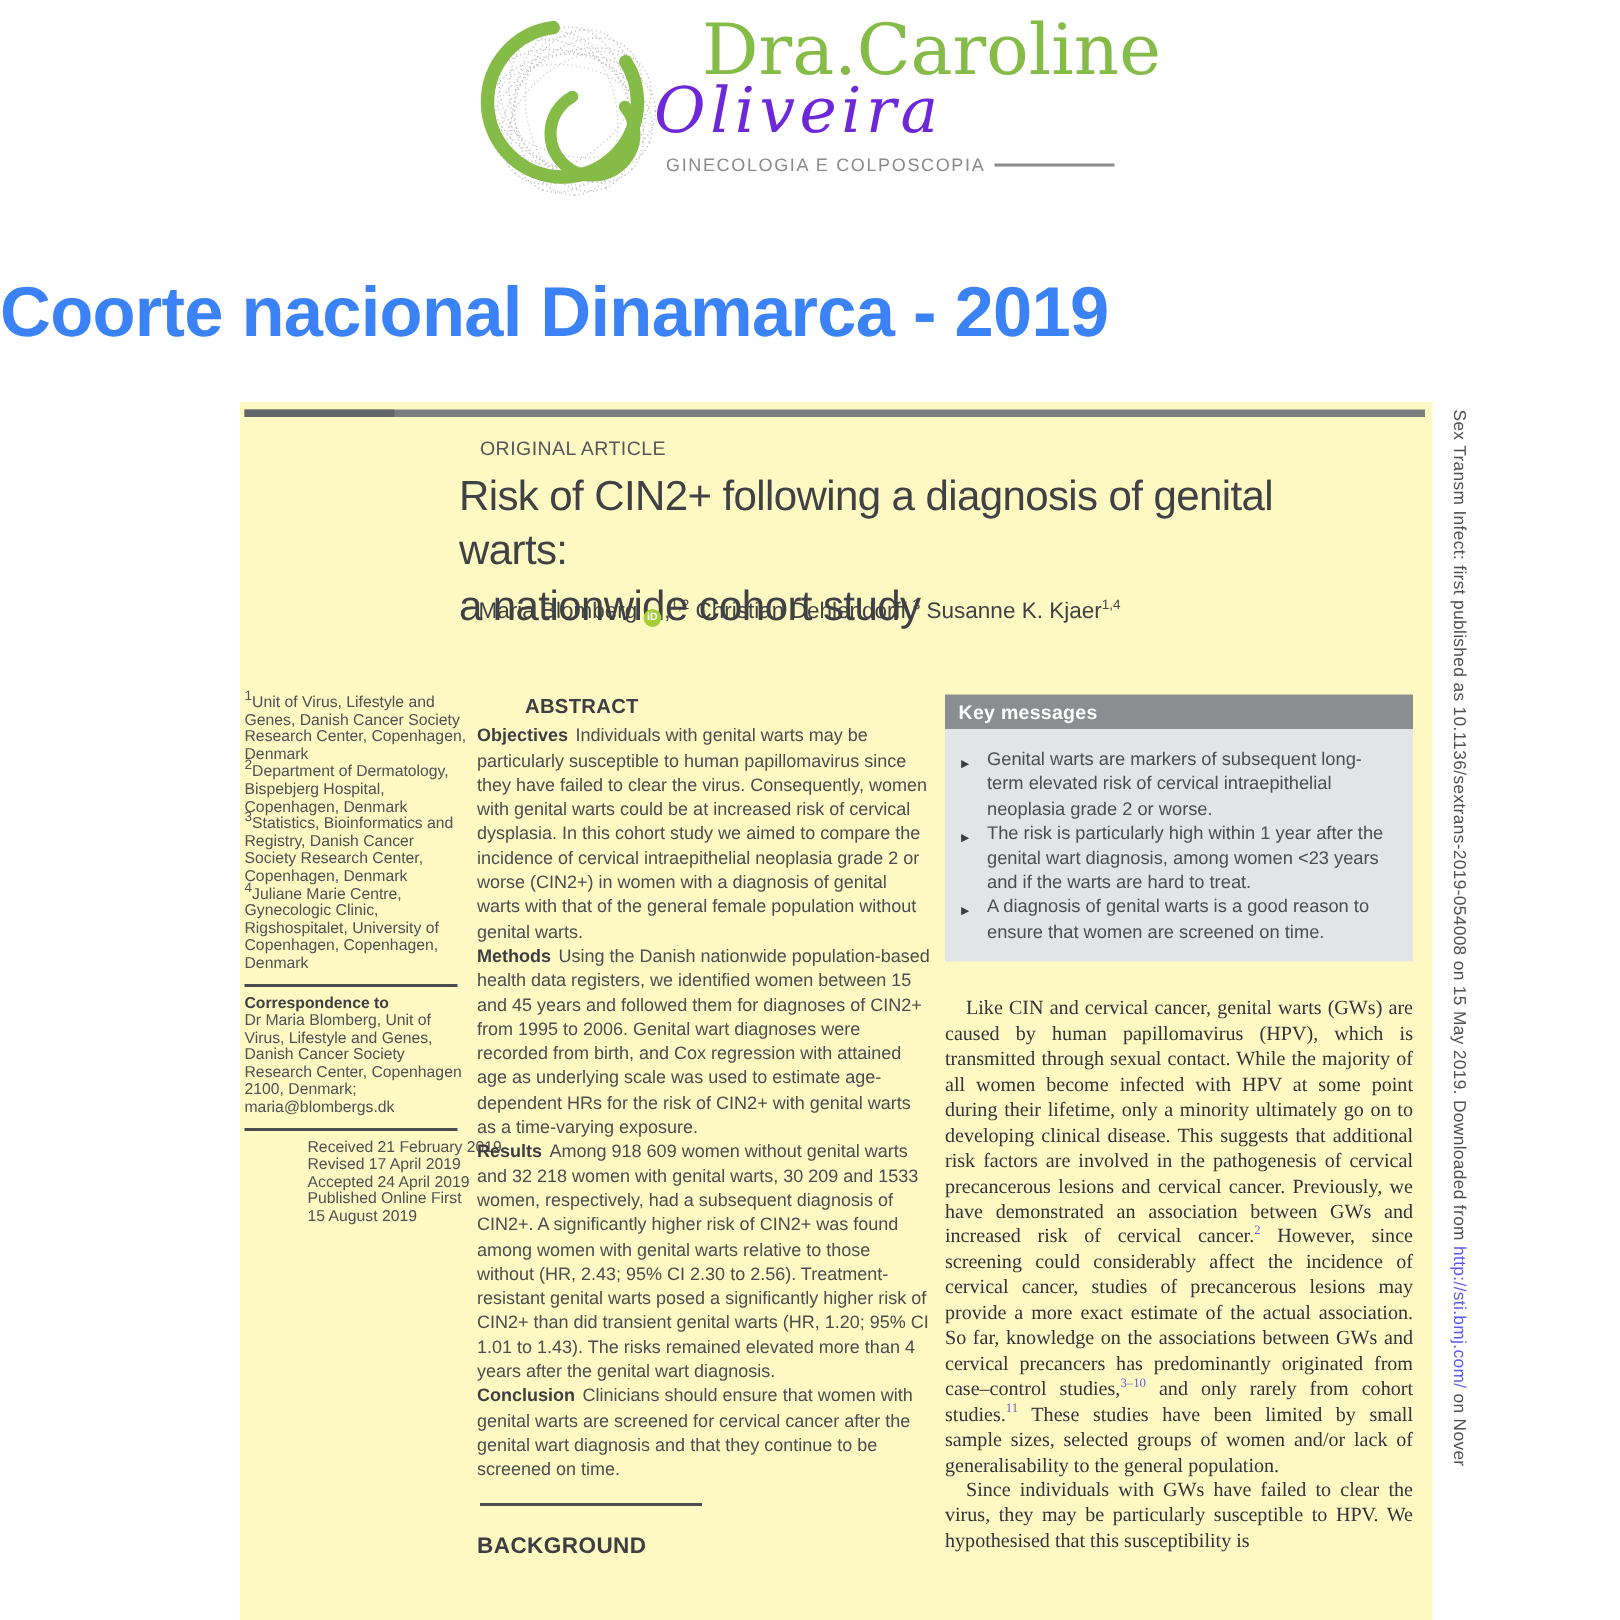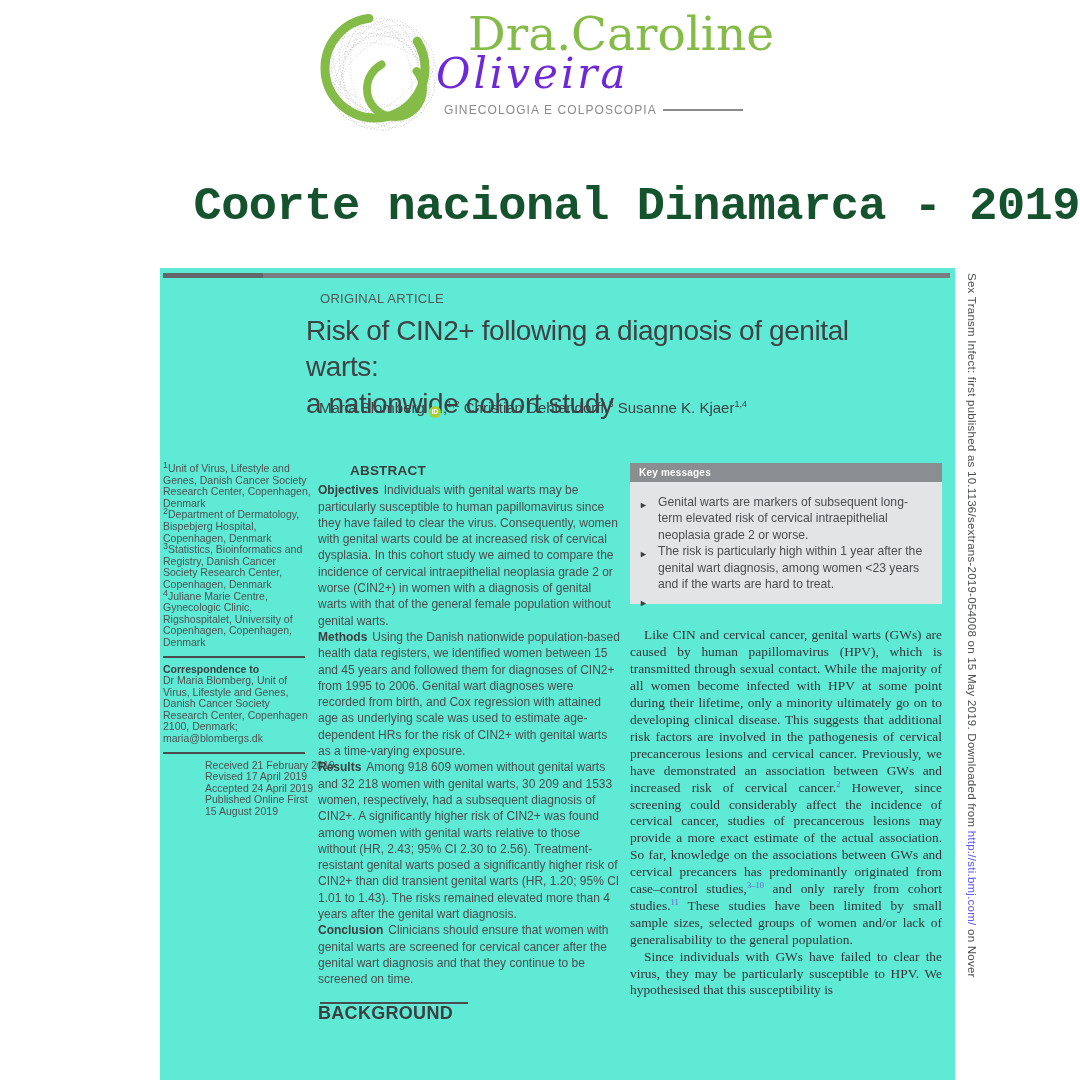--- a/index.html
+++ b/index.html
@@ -9,25 +9,25 @@
   
   .logo { position:absolute; left:316px; top:6px; width:460px; height:136px; }
   .logo-icon { position:absolute; left:0; top:2px; width:130px; height:128px; }
   .logo-text { position:absolute; left:118px; top:4px; width:340px; }
   .logo-name { font-family:"DejaVu Serif", serif; font-size:47px; font-weight:500; color:#85bb47; letter-spacing:0px; line-height:1;text-align:right; }
   .logo-script { font-family:"DejaVu Serif", serif; font-style:italic; font-weight:300; font-size:42px; color:#6d28d9; letter-spacing:3px; line-height:1; margin-top:-4px; margin-left:2px; }
   .logo-tagline { font-size:12px; letter-spacing:1.1px; color:#8a8a8a; margin-top:8px; margin-left:10px; white-space:nowrap; }
   .logo-tagline-rule { display:inline-block; width:80px; height:2px; background:#8a8a8a; vertical-align:middle; margin-left:6px; margin-bottom:2px; }
 
   
-  .banner { position:absolute; left:0; top:180px; width:1080px; text-align:right;
-            font-family:Liberation Mono, monospace; font-weight:bold; font-size:47px; color:#14532d; letter-spacing:-0.5px; }
+  .banner { position:absolute; left:0; top:180px; width:1080px; text-align:left;
+            font-family:Liberation Sans, sans-serif; font-weight:bold; font-size:47px; color:#3b82f6; letter-spacing:-0.5px; }
 
   
-  .page { position:absolute; left:160px; top:268px; width:795px; height:812px; overflow:hidden; background:#5eead4; }
+  .page { position:absolute; left:160px; top:268px; width:795px; height:812px; overflow:hidden; background:#fef9c3; }
   .page-topbar { position:absolute; left:3px; top:5px; width:787px; height:5px; background:#7b7e81; }
   .page-topbar-dark { position:absolute; left:0; top:0; width:100px; height:5px; background:#64676a; }
 
   .eyebrow { position:absolute; left:160px; top:23px; font-size:13px; color:#55575a; letter-spacing:0.3px; }
   .art-title { position:absolute; left:146px; top:45px; width:620px; font-size:28px; font-weight:400; color:#3f4145; letter-spacing:-0.4px; line-height:1.3; }
   .authors { position:absolute; left:159px; top:131px; font-size:15px; color:#3f4145; }
   .authors sup, .affil sup { font-size:9px; vertical-align:super; line-height:0; }
   .orcid { display:inline-block; width:12px; height:12px; border-radius:50%; background:#a6ce39; color:#fff; font-size:7px; font-weight:bold; text-align:center; line-height:12px; vertical-align:-1px; margin:0 2px 0 4px; }
 
   
@@ -35,26 +35,26 @@
   .affil { margin-bottom:0px; }
   .rule { border:none; border-top:2px solid #4a4c4f; width:142px; margin:7px 0 6px 0; }
   .corr-label { font-weight:bold; color:#3c3e41; }
   .hist div { white-space:nowrap;margin-left:42px; }
 
   
   .col-mid { position:absolute; left:158px; top:195px; width:302px; font-size:12px; line-height:16.3px; color:#4b4d50; }
   .abs-heading { font-weight:bold; font-size:13.5px; color:#3c3e41; letter-spacing:0.2px; margin-bottom:3px;margin-left:32px; }
   .abs-sec b { color:#3c3e41; margin-right:5px; }
   .abs-rule { border:none; border-top:2px solid #4a4c4f; width:148px; margin:14px 0 0 2px; }
-  .background-heading { font-weight:bold; font-size:18px; color:#3c3e41; letter-spacing:0.3px; margin-top:1px; }
+  .background-heading { font-weight:bold; font-size:15px; color:#3c3e41; letter-spacing:0.3px; margin-top:19px; }
 
   
   .col-right { position:absolute; left:470px; top:195px; width:312px; }
   .km-box { width:312px; }
-  .km-head { background:#8b8e90; color:#ffffff; font-weight:bold; font-size:10px; padding:4px 0 4px 9px; letter-spacing:0.2px; }
+  .km-head { background:#8b8e90; color:#ffffff; font-weight:bold; font-size:13px; padding:4px 0 4px 9px; letter-spacing:0.2px; }
   .km-body { background:#e3e4e5; padding:12px 14px 12px 9px; }
   .km-item { position:relative; padding-left:19px; font-size:12.2px; line-height:16.4px; color:#4b4d50; }
   .km-marker { position:absolute; left:0; top:3px; font-size:9px; color:#3c3e41; }
 
   .body-text { margin-top:23px; font-family:"Liberation Serif", serif; font-size:13.4px; line-height:16.9px; color:#33333b; text-align:justify; }
   .body-text p { text-indent:14px; }
   .ref-sup { color:#6a62cc; font-size:8.5px; vertical-align:super; line-height:0; }
 
   
   .vside { position:absolute; left:952px; top:273px; height:807px; width:26px; overflow:hidden;
@@ -138,21 +138,21 @@
     <hr class="abs-rule">
     <div class="background-heading">BACKGROUND</div>
   </div>
 
   <div class="col-right">
     <div class="km-box">
       <div class="km-head">Key messages</div>
       <div class="km-body">
         <div class="km-item"><span class="km-marker">►</span><span>Genital warts are markers of subsequent long-term elevated risk of cervical intraepithelial neoplasia grade 2 or worse.</span></div>
         <div class="km-item"><span class="km-marker">►</span><span>The risk is particularly high within 1 year after the genital wart diagnosis, among women &lt;23 years and if the warts are hard to treat.</span></div>
-        <div class="km-item"><span class="km-marker">►</span></div>
+        <div class="km-item"><span class="km-marker">►</span><span>A diagnosis of genital warts is a good reason to ensure that women are screened on time.</span></div>
       </div>
     </div>
     <div class="body-text">
       <p><span>Like CIN and cervical cancer, genital warts (GWs) are caused by human papillomavirus (HPV), which is transmitted through sexual contact. While the majority of all women become infected with HPV at some point during their lifetime, only a minority ultimately go on to developing clinical disease. This suggests that additional risk factors are involved in the pathogenesis of cervical precancerous lesions and cervical cancer. Previously, we have demonstrated an association between GWs and increased risk of cervical cancer.</span><sup class="ref-sup">2</sup><span> However, since screening could considerably affect the incidence of cervical cancer, studies of precancerous lesions may provide a more exact estimate of the actual association. So far, knowledge on the associations between GWs and cervical precancers has predominantly originated from case–control studies,</span><sup class="ref-sup">3–10</sup><span> and only rarely from cohort studies.</span><sup class="ref-sup">11</sup><span> These studies have been limited by small sample sizes, selected groups of women and/or lack of generalisability to the general population.</span></p>
       <p>Since individuals with GWs have failed to clear the virus, they may be particularly susceptible to HPV. We hypothesised that this susceptibility is</p>
     </div>
   </div>
 </div>
 
 <div class="vside">

